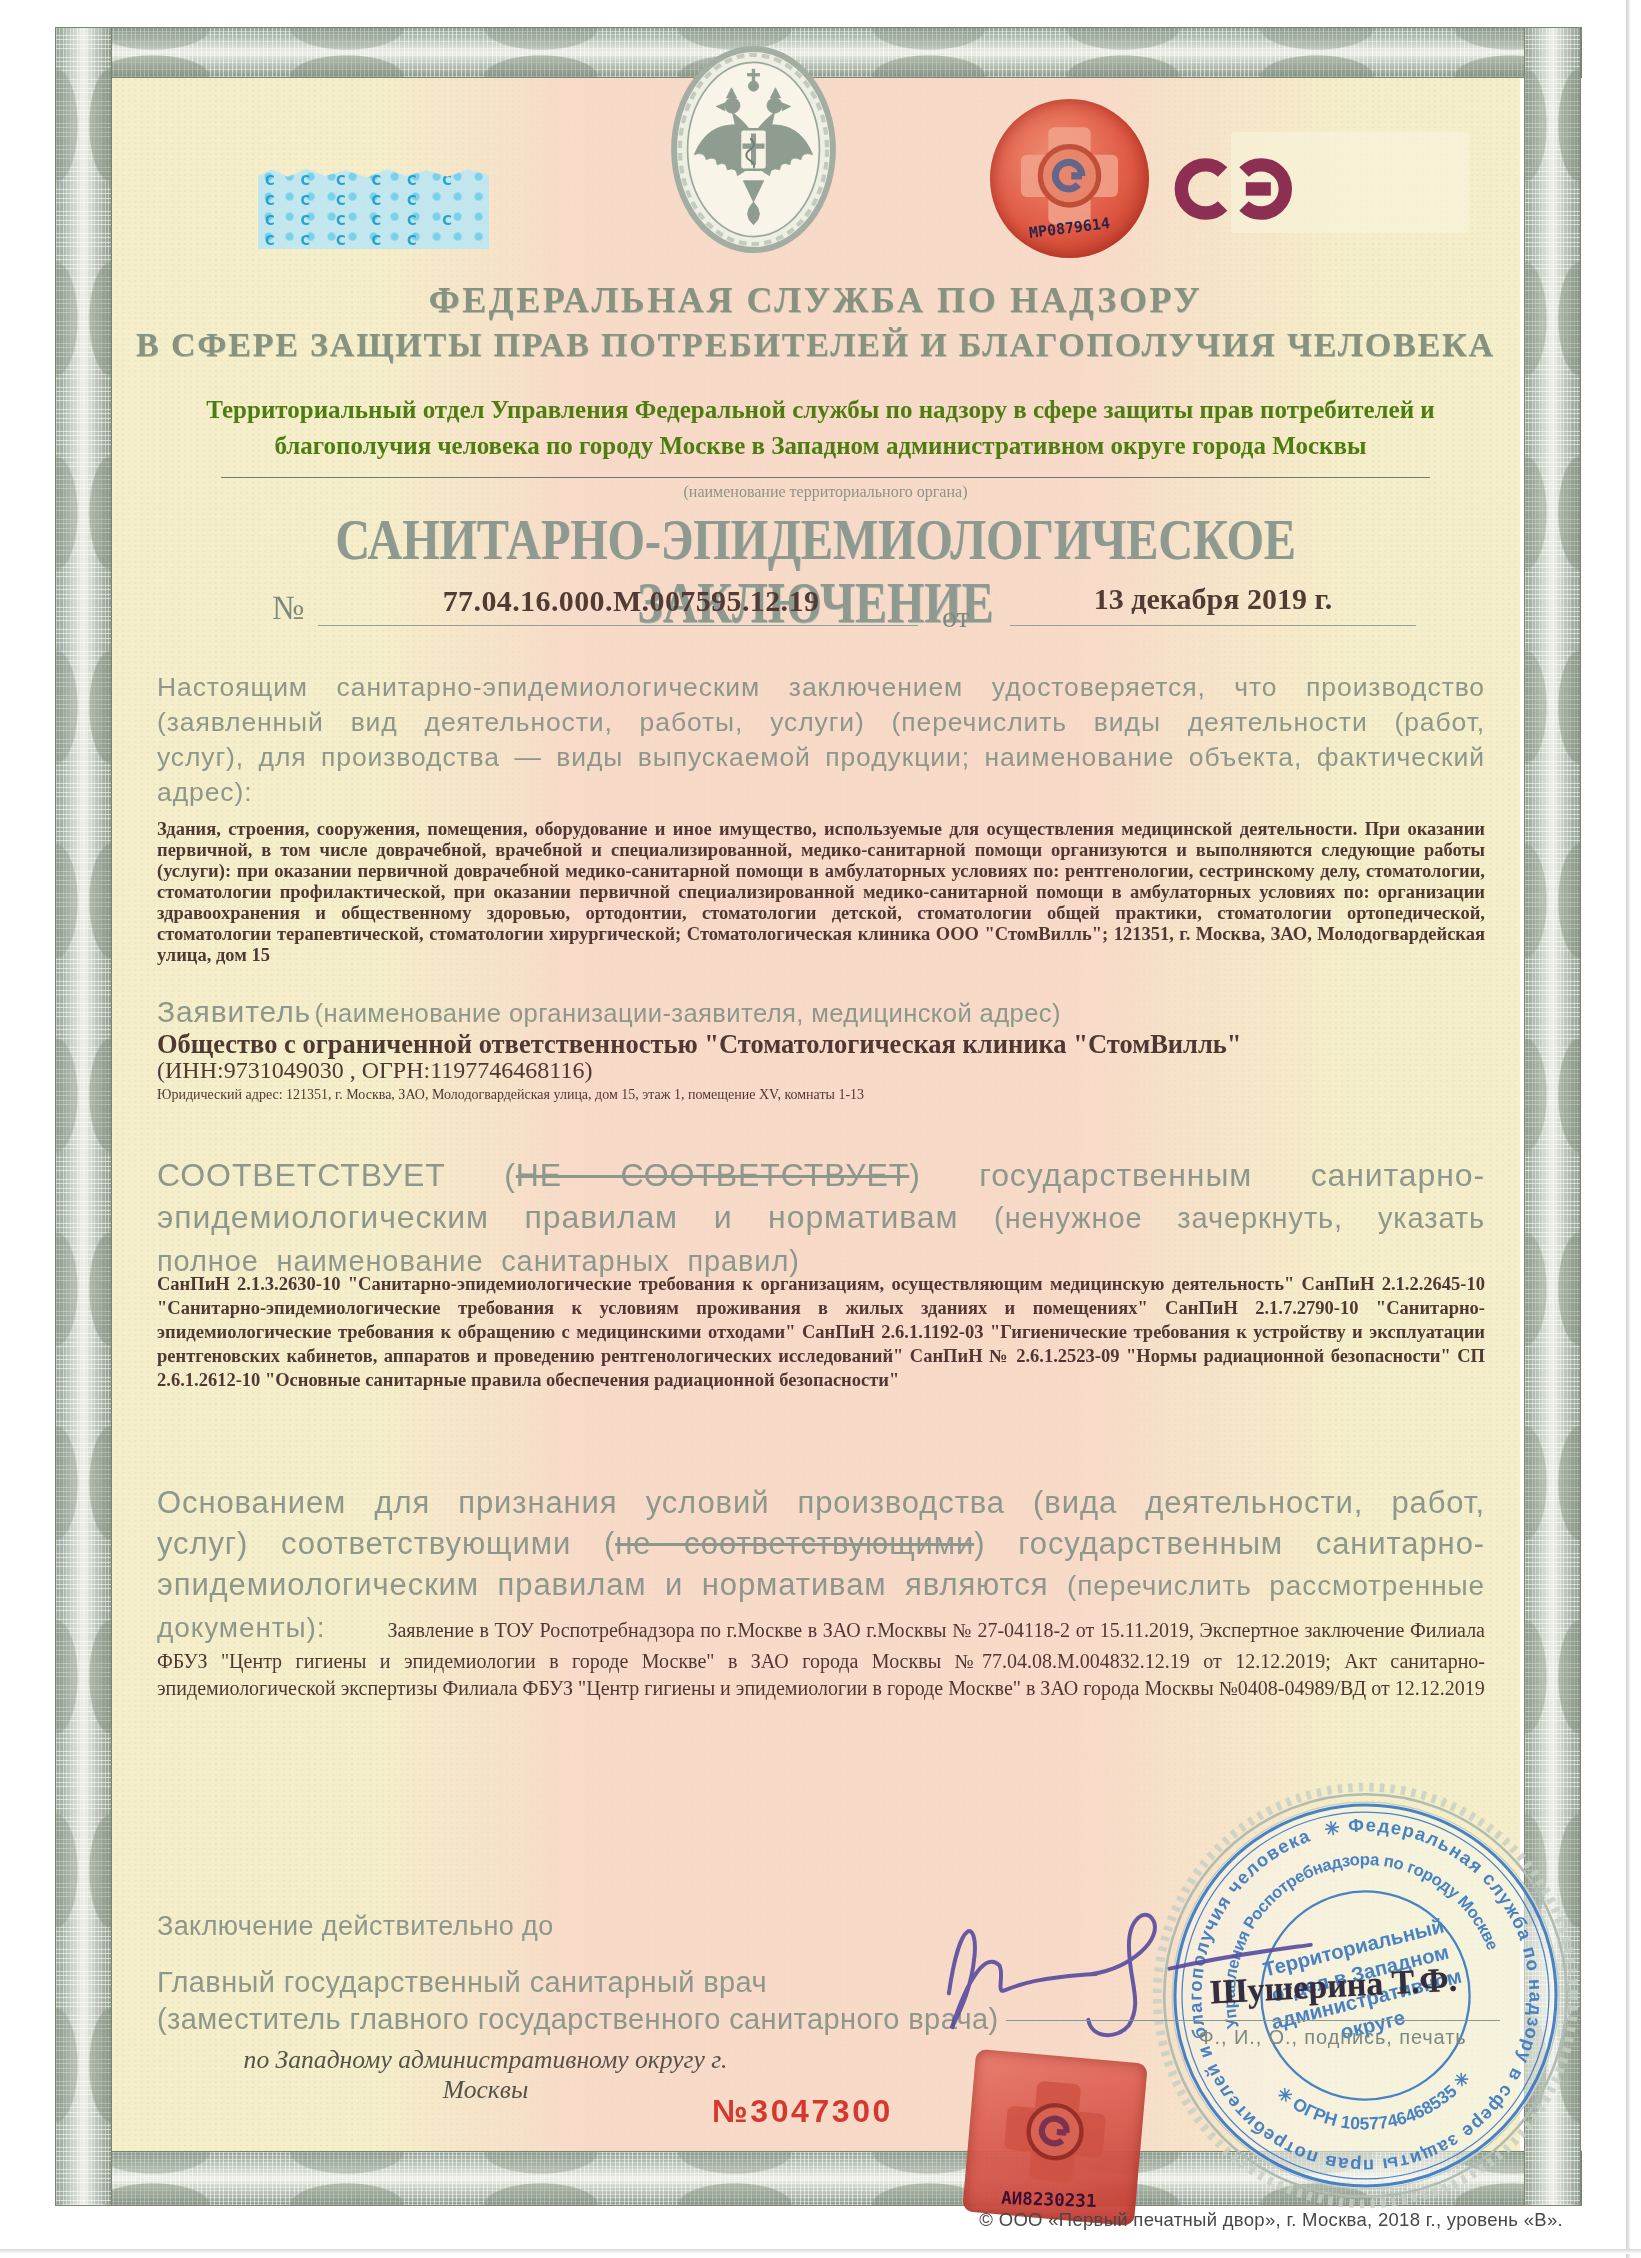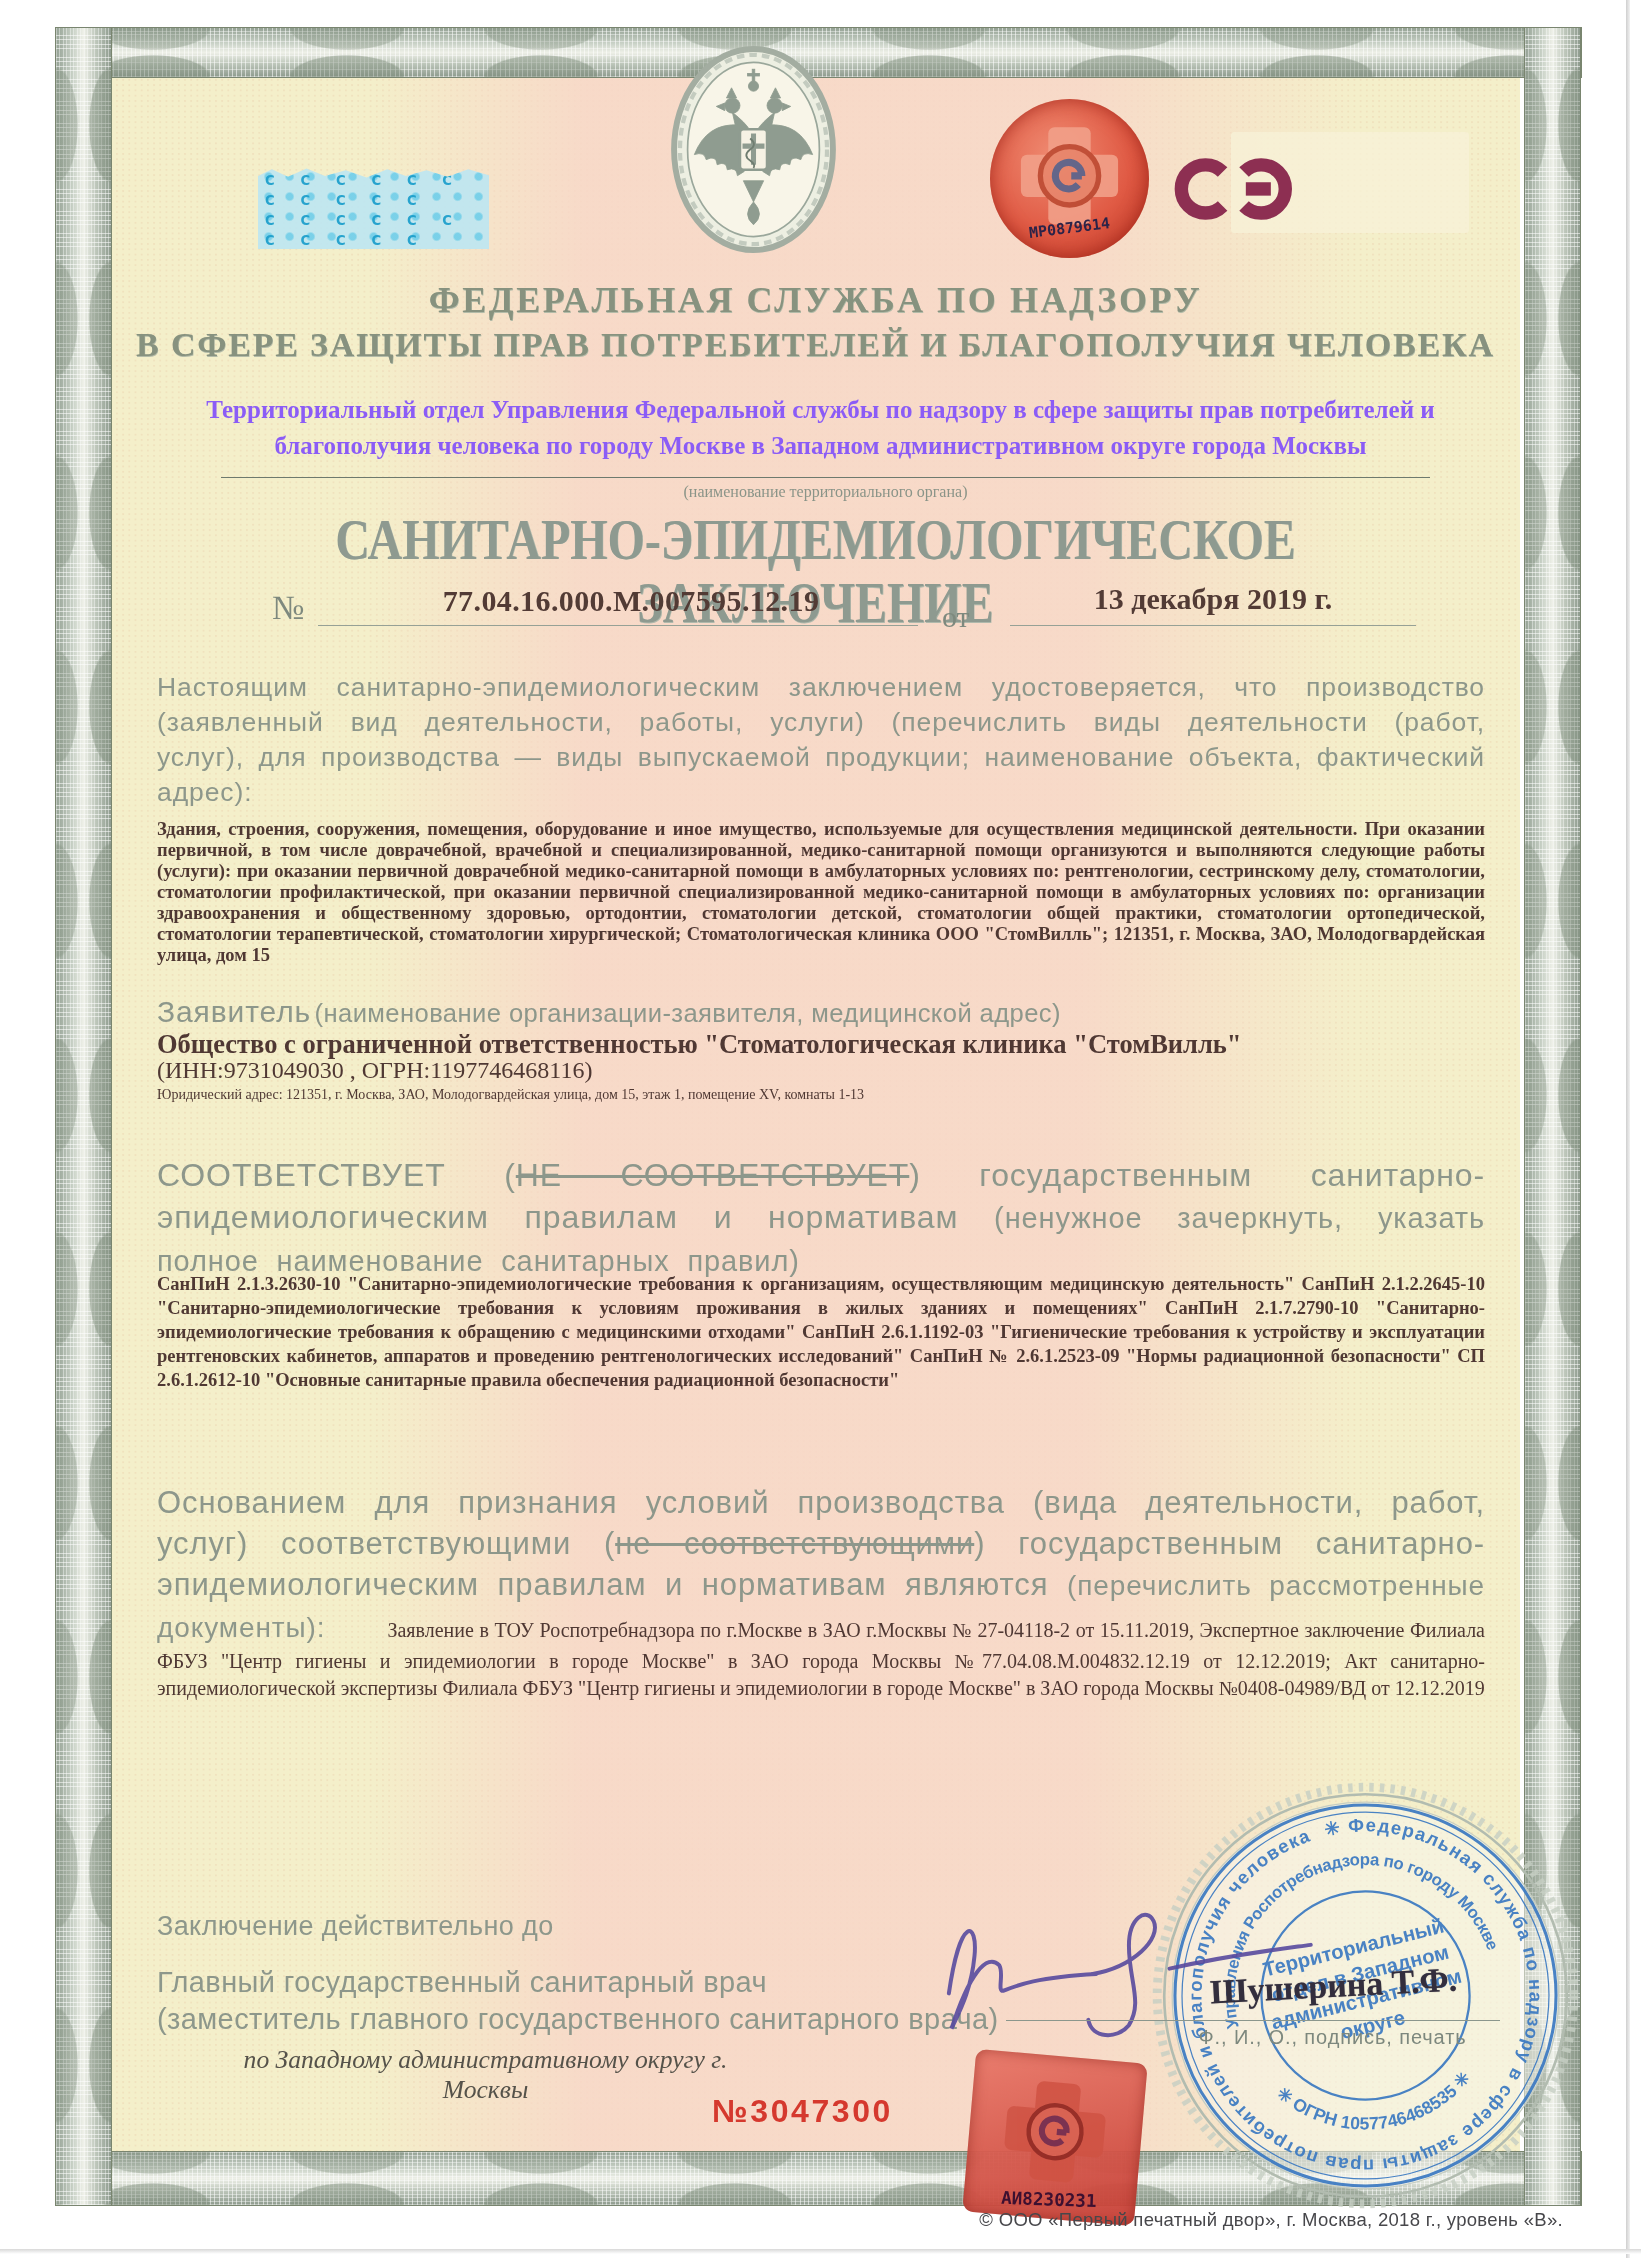--- a/index.html
+++ b/index.html
@@ -39,21 +39,21 @@
   .green-sans{font-family:"Liberation Sans",sans-serif;color:#8d978b;}
   .maroon{color:#4f3833;}
   .abs{position:absolute;}
   .center{text-align:center;}
   .struck{text-decoration:line-through;text-decoration-thickness:2.6px;}
   
   .svc1{left:112px;top:279px;width:1407px;font-size:36px;font-weight:bold;letter-spacing:2.6px;color:#87927f;
         text-shadow:0.5px 0.5px 0 #b3bba8;}
   .svc2{left:112px;top:326px;width:1407px;font-size:34px;font-weight:bold;letter-spacing:1.8px;color:#87927f;
         text-shadow:0.5px 0.5px 0 #b3bba8;}
-  .terr{left:141px;top:392px;width:1359px;font-size:25px;line-height:36px;font-weight:bold;color:#8b5cf6;}
+  .terr{left:141px;top:392px;width:1359px;font-size:25px;line-height:36px;font-weight:bold;color:#4d7c0f;}
   .rule{left:221px;top:477px;width:1209px;border-top:1.8px solid #6e7a6e;height:0;}
   .terr-cap{left:221px;top:483px;width:1209px;font-size:16px;color:#8a9488;}
   .doc-title{left:112px;top:508px;width:1407px;font-size:51px;font-weight:bold;color:#8e9a90;
         text-shadow:0.6px 0.6px 0 #b0b9ac;transform:scale(.94,1.1);transform-origin:50% 0;}
   
   .no-sign{left:272px;top:589px;font-size:34px;color:#7e897e;}
   .uline1{left:318px;top:625px;width:600px;border-top:1.8px solid #96a196;}
   .num-val{left:331px;top:584px;width:600px;text-align:center;font-size:30px;font-weight:bold;color:#523b35;letter-spacing:0.4px;}
   .ot-sign{left:942px;top:600px;font-size:30px;color:#7e897e;}
   .uline2{left:1010px;top:625px;width:406px;border-top:1.8px solid #96a196;}

